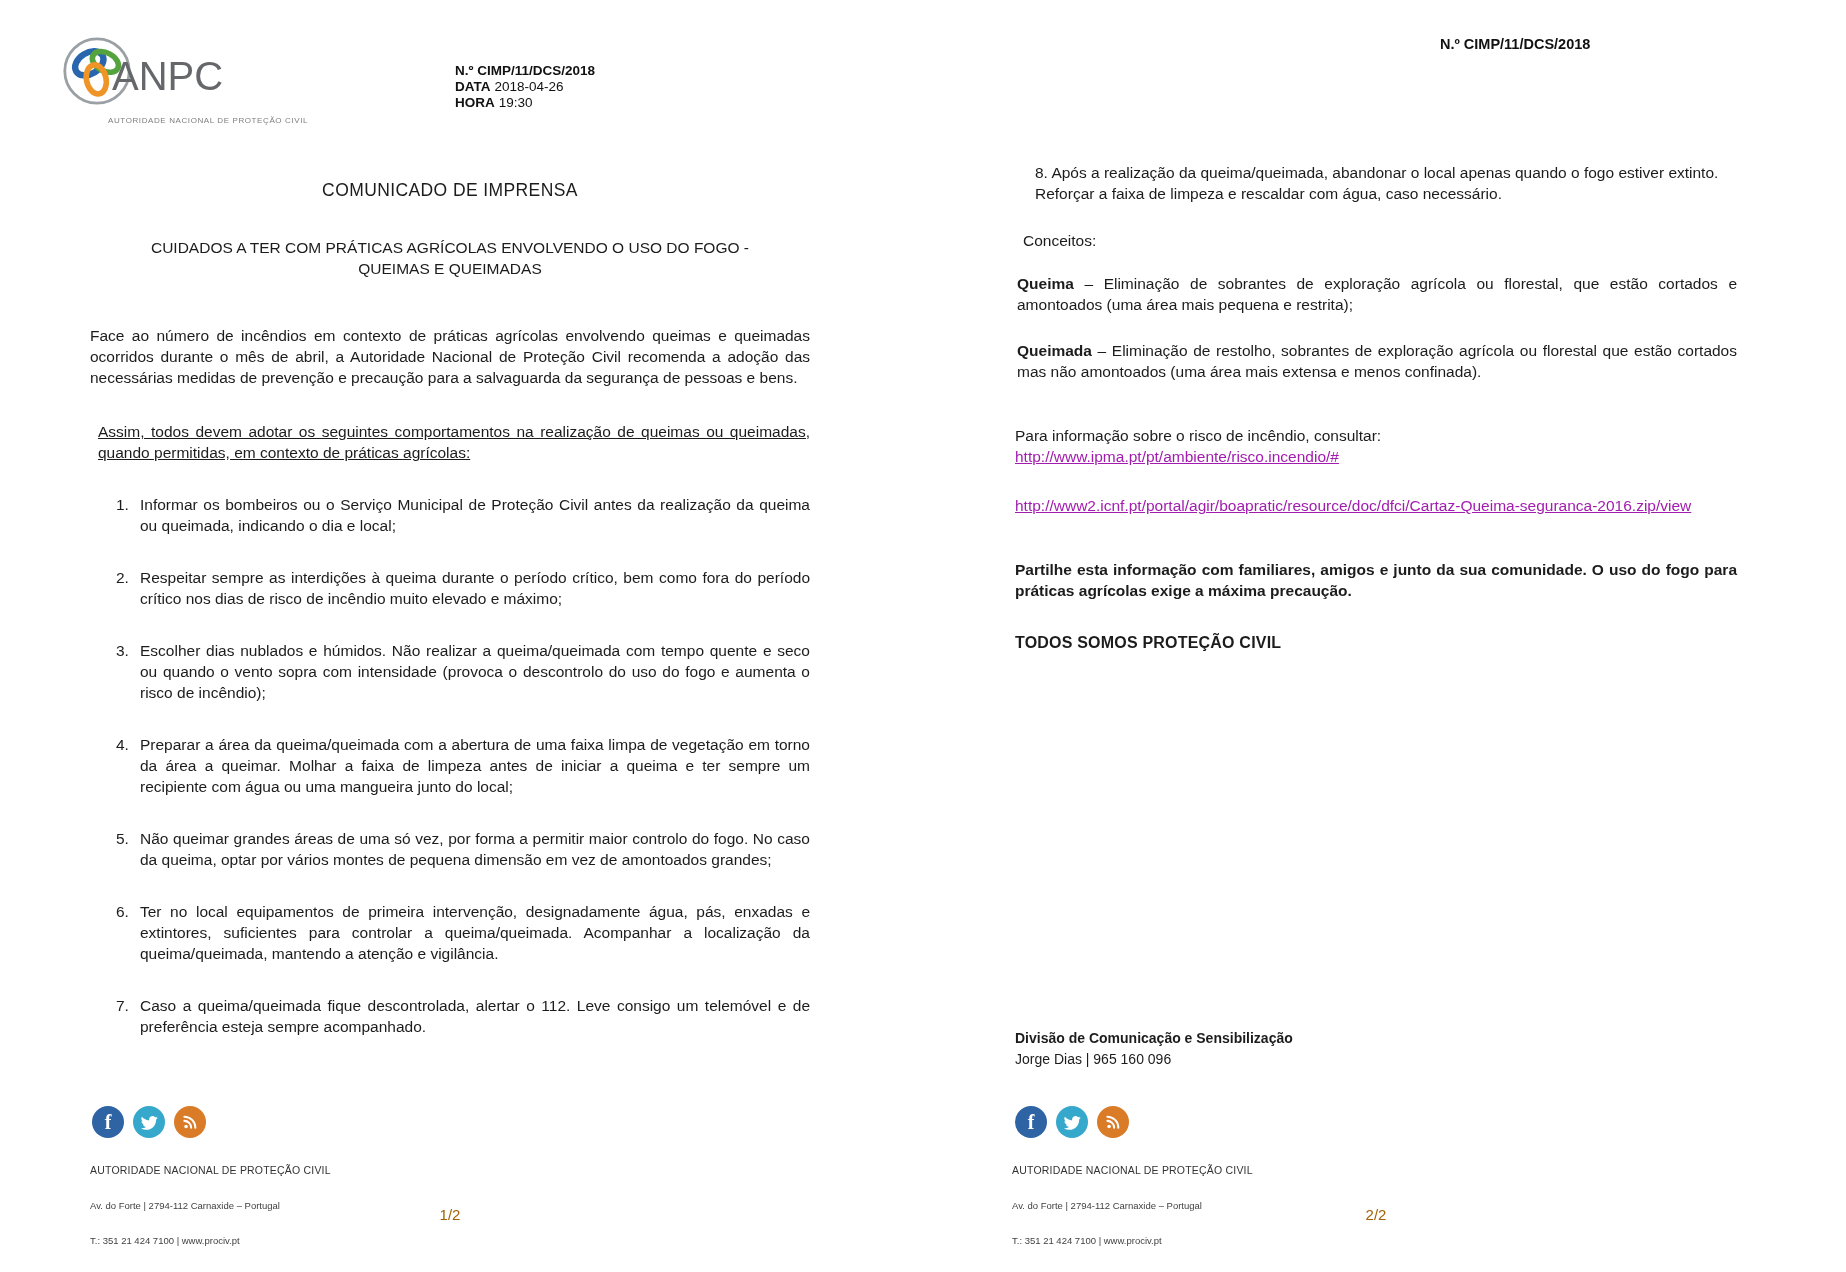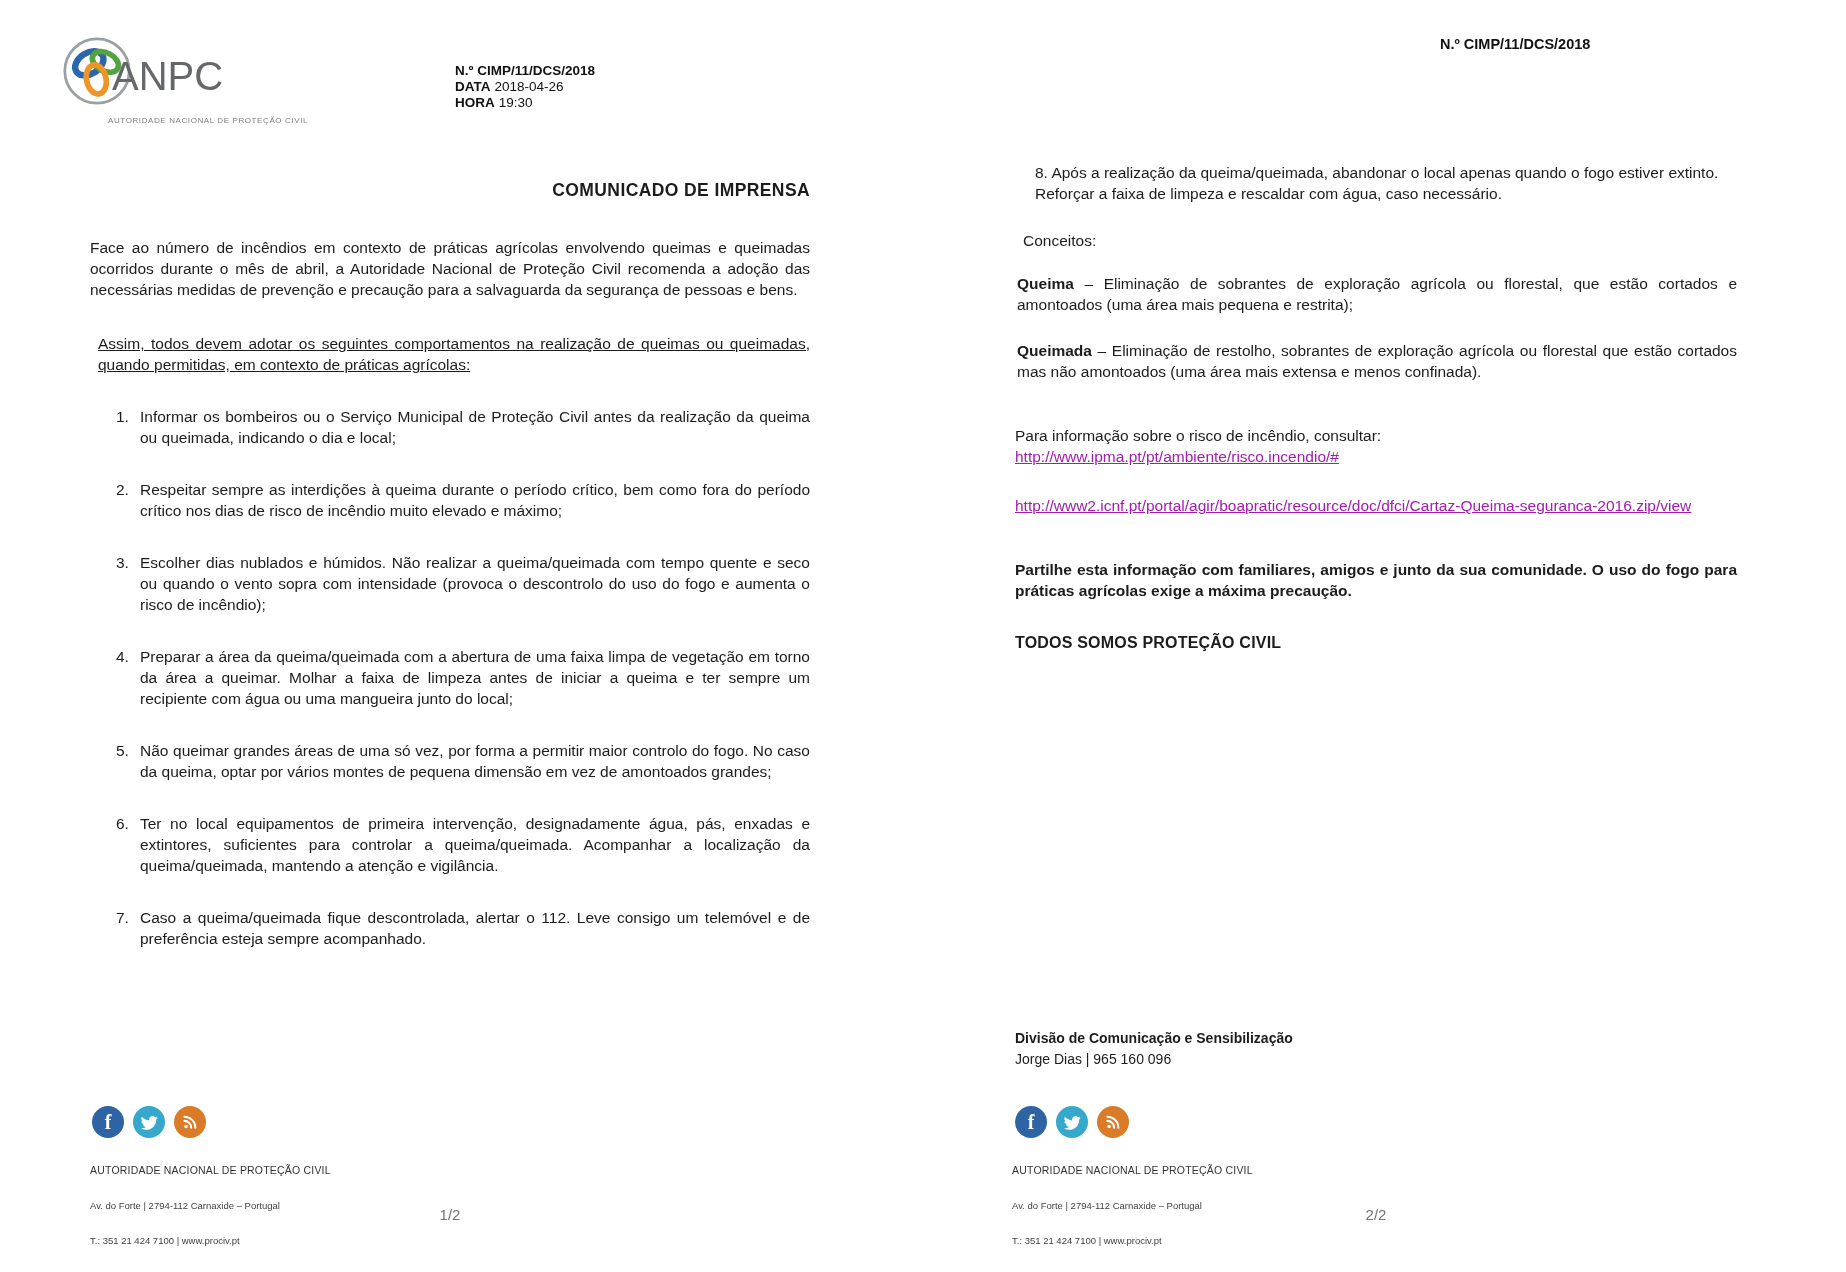--- a/index.html
+++ b/index.html
@@ -17,21 +17,21 @@
   
   .refblock{position:absolute;left:455px;top:63px;font-size:13.5px;line-height:16px;color:#111;}
   .refblock b{font-weight:700;margin-right:4px;}
   .ref2{position:absolute;left:1440px;top:36px;font-size:14.5px;font-weight:700;color:#111;}
 
   
   .col{position:absolute;font-size:15.5px;line-height:21px;color:#1c1c1c;}
   .col1{left:90px;top:180px;width:720px;}
   .col2{left:1015px;top:162px;width:722px;}
 
-  .doc-title{font-size:17.5px;font-weight:700;letter-spacing:.4px;text-align:right;margin:0 0 36px 0;}
+  .doc-title{font-size:17.5px;font-weight:400;letter-spacing:.4px;text-align:center;margin:0 0 36px 0;}
   .doc-subtitle{font-size:15.5px;font-weight:400;text-align:center;margin:0 auto 46px auto;max-width:660px;}
   .para{text-align:justify;margin:0 0 33px 0;}
   .lead{text-align:justify;margin:0 0 31px 8px;text-decoration:underline;}
 
   .numlist{margin:0;padding:0;list-style:none;}
   .numlist .li{display:flex;margin:0 0 31px 26px;}
   .li .num{width:24px;flex:0 0 24px;}
   .li .txt{flex:1;text-align:justify;}
 
   .heading-plain{margin:0 0 22px 8px;}
@@ -62,21 +62,21 @@
   .sicon svg{display:block;}
   .fb-f{color:#fff;font-weight:700;font-size:20px;font-family:"Liberation Serif",serif;line-height:1;}
 
   
   .footer{position:absolute;width:420px;color:#3f3f3f;}
   .footer.f1{left:90px;top:1163px;}
   .footer.f2{left:1012px;top:1163px;}
   .footer .org{font-size:10.5px;letter-spacing:.2px;line-height:15px;color:#333;}
   .footer .line{font-size:9.5px;line-height:15px;margin-top:20px;}
 
-  .pagenum{position:absolute;top:1206px;font-size:15px;color:#737373;}
+  .pagenum{position:absolute;top:1206px;font-size:15px;color:#a16207;}
   .pagenum.p1{left:90px;width:720px;text-align:center;}
   .pagenum.p2{left:1015px;width:722px;text-align:center;}
 </style>
 </head>
 <body>
 
 <div class="canvas">
 
   <div class="logo">
     <svg class="rings" width="70" height="70" viewBox="0 0 100 100">
@@ -90,20 +90,21 @@
   </div>
 
   <div class="refblock">
     <div><b>N.º CIMP/11/DCS/2018</b></div>
     <div><b>DATA</b><span>2018-04-26</span></div>
     <div><b>HORA</b><span>19:30</span></div>
   </div>
 
   <div class="col col1">
     <h1 class="doc-title">COMUNICADO DE IMPRENSA</h1>
+    <h2 class="doc-subtitle">CUIDADOS A TER COM PRÁTICAS AGRÍCOLAS ENVOLVENDO O USO DO FOGO - QUEIMAS E QUEIMADAS</h2>
     <p class="para">Face ao número de incêndios em contexto de práticas agrícolas envolvendo queimas e queimadas ocorridos durante o mês de abril, a Autoridade Nacional de Proteção Civil recomenda a adoção das necessárias medidas de prevenção e precaução para a salvaguarda da segurança de pessoas e bens.</p>
     <p class="lead">Assim, todos devem adotar os seguintes comportamentos na realização de queimas ou queimadas, quando permitidas, em contexto de práticas agrícolas:</p>
 
     <ol class="numlist">
 
         <li class="li">
           <span class="num">1.</span>
           <span class="txt">Informar os bombeiros ou o Serviço Municipal de Proteção Civil antes da realização da queima ou queimada, indicando o dia e local;</span>
         </li>
 

